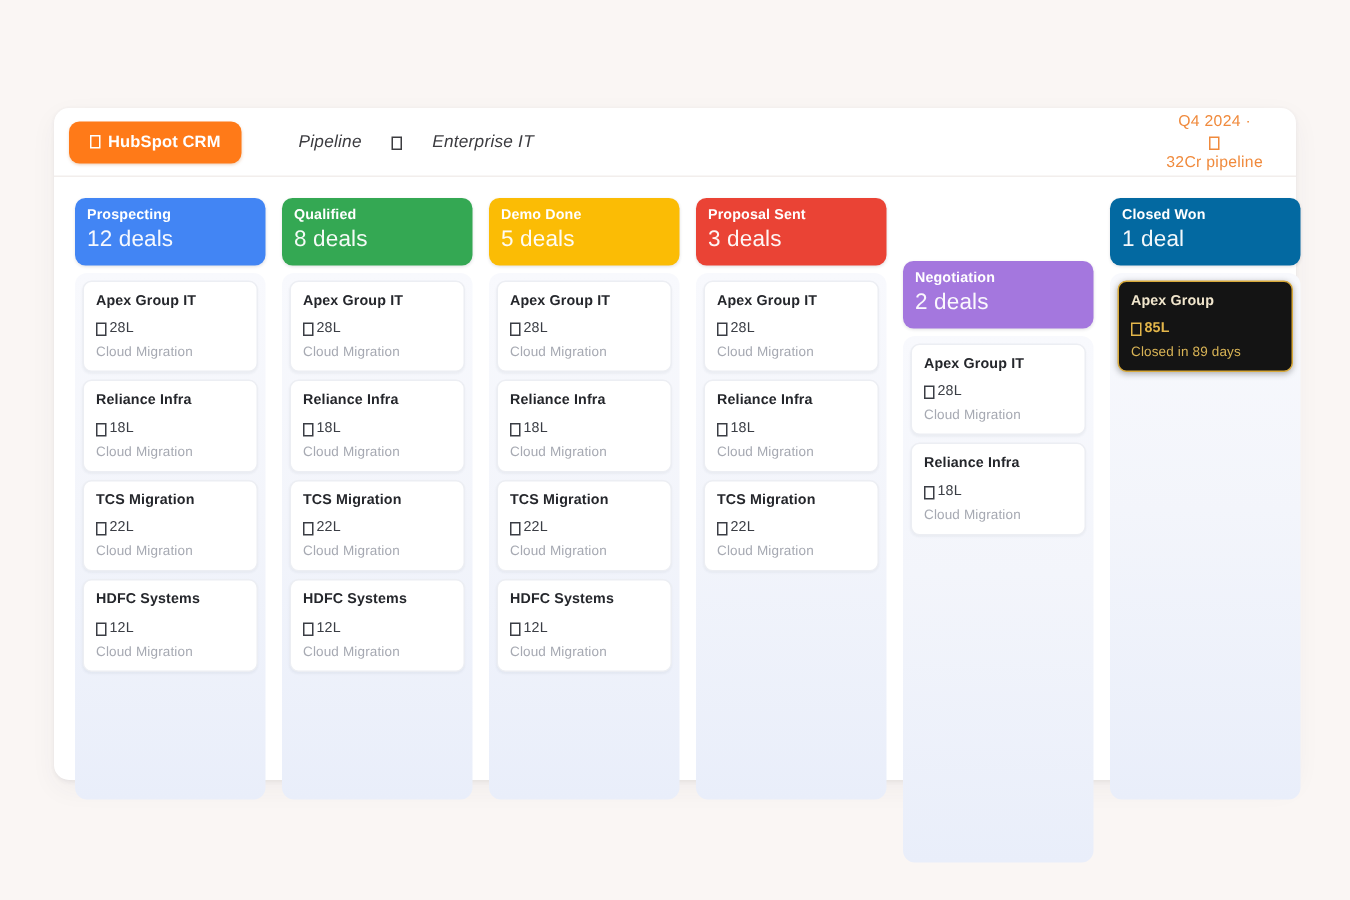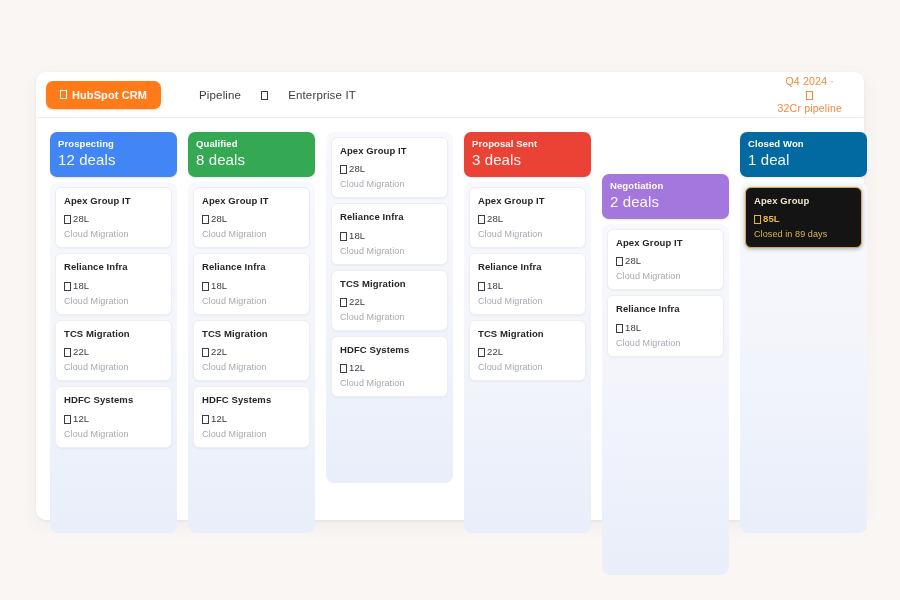--- a/index.html
+++ b/index.html
@@ -59,20 +59,21 @@
   }
   .pipeline-title {
     margin-left: 38px;
     font-size: 11.5px;
     color: #3c3c40;
     letter-spacing: .15px;
     white-space: nowrap;
     display: flex;
     align-items: center;
     gap: 20px;
+    font-style: italic;
   }
   .tofu {
     display: inline-block;
     width: 7px;
     height: 9px;
     border: 1px solid currentColor;
     box-sizing: border-box;
     position: relative;
     top: 1px;
   }
@@ -273,20 +274,24 @@
             <div class="deal-name">HDFC Systems</div>
             <div class="deal-value">
               <span class="tofu"></span>
               <span>12L</span>
             </div>
             <div class="deal-meta">Cloud Migration</div>
           </div>
         </div>
       </div>
       <div class="column">
+        <div class="col-header" style="background: rgb(251, 188, 5);">
+          <div class="col-stage">Demo Done</div>
+          <div class="col-count">5 deals</div>
+        </div>
         <div class="col-body">
           <div class="deal-card">
             <div class="deal-name">Apex Group IT</div>
             <div class="deal-value">
               <span class="tofu"></span>
               <span>28L</span>
             </div>
             <div class="deal-meta">Cloud Migration</div>
           </div>
           <div class="deal-card">

